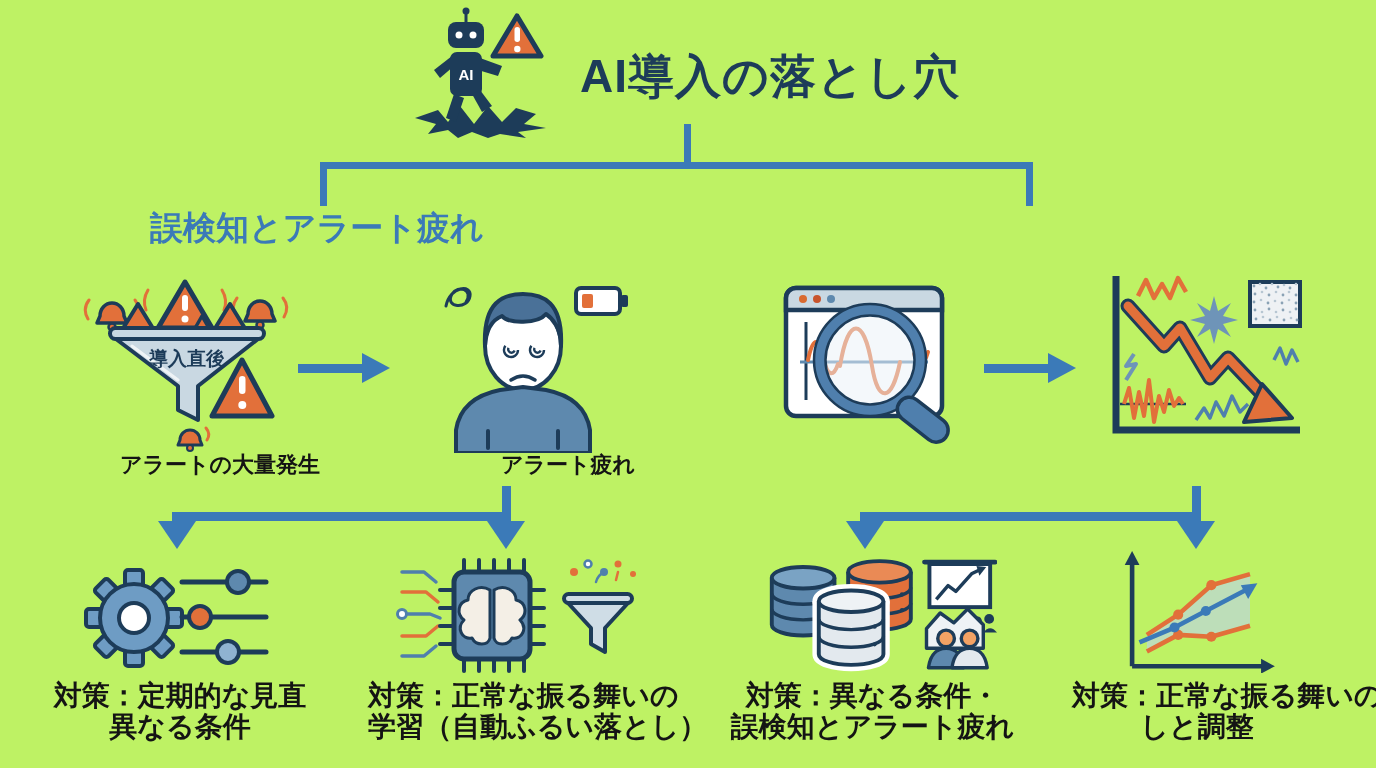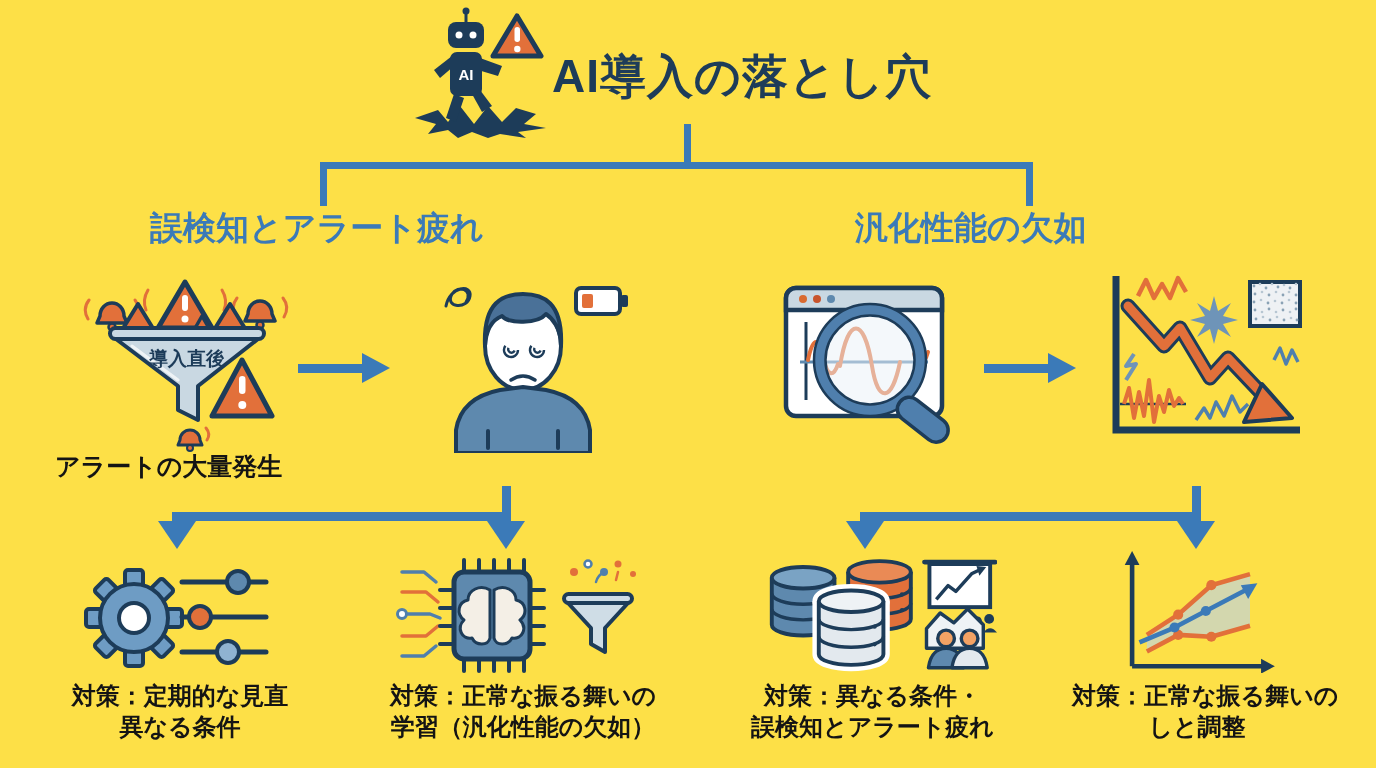--- a/index.html
+++ b/index.html
@@ -2,30 +2,30 @@
 <html><head>
 <meta charset="utf-8">
 <style>
   :root{
     --navy:#1d3c59; --blue:#3b7ab8; --orange:#e2703a;
     --steel:#5e89ae; --pale:#c9d8e2; --ink:#141414;
   }
   *{margin:0;padding:0;box-sizing:border-box}
   html,body{background:#ffffff}
   body{font-family:"Liberation Sans","DejaVu Sans",sans-serif;}
-  .canvas{position:relative;width:1376px;height:768px;background:#fde047;overflow:hidden}
+  .canvas{position:relative;width:1376px;height:768px;background:#bef264;overflow:hidden}
   .abs{position:absolute}
   .v{position:absolute;background:var(--blue)}
   .h{position:absolute;background:var(--blue)}
   .arrow-right{position:absolute;width:0;height:0;border-top:15px solid transparent;border-bottom:15px solid transparent;border-left:28px solid var(--blue)}
   .arrow-down{position:absolute;width:0;height:0;border-left:19px solid transparent;border-right:19px solid transparent;border-top:28px solid var(--blue)}
   .title{position:absolute;font-size:46px;font-weight:800;color:var(--navy);letter-spacing:1px;white-space:nowrap}
   .branch-header{position:absolute;font-size:33px;font-weight:800;color:var(--blue);white-space:nowrap}
-  .node-label{position:absolute;font-size:25px;font-weight:700;color:var(--ink);text-align:left;white-space:nowrap}
-  .cm-label{position:absolute;font-size:24px;font-weight:700;color:var(--ink);text-align:center;line-height:31px;white-space:nowrap}
+  .node-label{position:absolute;font-size:22px;font-weight:700;color:var(--ink);text-align:right;white-space:nowrap}
+  .cm-label{position:absolute;font-size:28px;font-weight:700;color:var(--ink);text-align:center;line-height:31px;white-space:nowrap}
   svg{display:block}
   svg text{font-family:inherit}
 </style>
 </head>
 <body>
 
 <div class="canvas">
 
   <svg class="abs" style="left:400px;top:6px" width="165" height="132" viewBox="0 0 165 132">
     <polygon points="15,112 38,104 48,116 60,100 74,118 88,100 102,116 116,102 136,108 124,118 146,122 118,126 126,132 100,128 88,132 72,126 58,132 48,124 28,128 36,118" fill="#1d3c59"></polygon>
@@ -37,29 +37,28 @@
     <path d="M80,52 L102,60 L98,70 L78,64 Z" fill="#1d3c59"></path>
     <path d="M52,50 L34,64 L40,72 L54,60 Z" fill="#1d3c59"></path>
     <rect x="50" y="46" width="32" height="44" rx="7" fill="#1d3c59"></rect>
     <path d="M54,88 L46,112 L56,116 L64,92 Z" fill="#1d3c59"></path>
     <path d="M72,88 L82,106 L92,100 L80,84 Z" fill="#1d3c59"></path>
     <text x="66" y="74" font-size="15" font-weight="bold" fill="#fff" text-anchor="middle">AI</text>
     <path d="M117,10 L141,50 L93,50 Z" fill="#e2703a" stroke="#1d3c59" stroke-width="5" stroke-linejoin="round"></path>
     <rect x="114.5" y="21" width="5.5" height="15" rx="2.7" fill="#fff"></rect>
     <circle cx="117.3" cy="43" r="3.2" fill="#fff"></circle>
   </svg>
-  <div class="title" style="left:552px;top:46px">AI導入の落とし穴</div>
+  <div class="title" style="left:580px;top:46px">AI導入の落とし穴</div>
 
   <div class="v" style="left:684px;top:124px;width:7px;height:40px"></div>
   <div class="h" style="left:320px;top:162px;width:713px;height:7px"></div>
   <div class="v" style="left:320px;top:162px;width:7px;height:44px"></div>
   <div class="v" style="left:1026px;top:162px;width:7px;height:44px"></div>
 
   <div class="branch-header" style="left:150px;top:206px;width:390px">誤検知とアラート疲れ</div>
-  <div class="branch-header" style="left:855px;top:206px;width:345px">汎化性能の欠如</div>
 
   <svg class="abs" style="left:82px;top:268px" width="210" height="185" viewBox="0 0 210 185">
 
     <g stroke="#1d3c59" stroke-width="3.5" stroke-linejoin="round">
       <path d="M18,48 a12,13 0 0 1 24,0 l3,7 h-30 z" fill="#e2703a"></path>
       <path d="M166,46 a12,13 0 0 1 24,0 l3,7 h-30 z" fill="#e2703a"></path>
     </g>
     <circle cx="30" cy="59" r="3.5" fill="#e2703a" stroke="#1d3c59" stroke-width="2.5"></circle>
     <circle cx="178" cy="57" r="3.5" fill="#e2703a" stroke="#1d3c59" stroke-width="2.5"></circle>
     <g stroke="#e2703a" stroke-width="3" fill="none" stroke-linecap="round">
@@ -116,20 +115,21 @@
           <path d="M7,0 A7,7 0 1 1 -5.6,-4.2 M3.6,0.5 A3.3,3.3 0 1 1 -2.4,-2.2"></path>
         </g>
     </g>
 
     <path d="M83,112 Q95,104 107,112" stroke="#1d3c59" stroke-width="3.5" fill="none" stroke-linecap="round"></path>
 
     <path d="M28,185 L28,162 C32,136 52,126 72,122 L95,119 L118,122 C138,126 158,136 162,162 L162,185 Z" fill="#5e89ae" stroke="#1d3c59" stroke-width="4" stroke-linejoin="round"></path>
     <line x1="60" y1="163" x2="60" y2="180" stroke="#1d3c59" stroke-width="4" stroke-linecap="round"></line>
     <line x1="130" y1="163" x2="130" y2="180" stroke="#1d3c59" stroke-width="4" stroke-linecap="round"></line>
   </svg>
+  <div class="node-label" style="left:425px;top:450px;width:210px">アラート疲れ</div>
 
   <svg class="abs" style="left:778px;top:270px" width="200" height="185" viewBox="0 0 200 185">
     <rect x="8" y="18" width="156" height="128" rx="10" fill="#ffffff" stroke="#1d3c59" stroke-width="4.5"></rect>
     <path d="M8,40 V28 A10,10 0 0 1 18,18 H154 A10,10 0 0 1 164,28 V40 Z" fill="#c9d8e2" stroke="#1d3c59" stroke-width="4.5"></path>
     <circle cx="25" cy="29" r="4" fill="#d96a30"></circle>
     <circle cx="39" cy="29" r="4" fill="#c8542c"></circle>
     <circle cx="53" cy="29" r="4" fill="#5e89ae"></circle>
     <line x1="28" y1="52" x2="28" y2="130" stroke="#1d3c59" stroke-width="3"></line>
     <line x1="22" y1="92" x2="150" y2="92" stroke="#5e89ae" stroke-width="3"></line>
     <g stroke="#e2703a" stroke-width="4" fill="none" stroke-linecap="round">
@@ -287,21 +287,21 @@
       <circle cx="226" cy="6" r="3.5" fill="#e2703a"></circle>
       <circle cx="241" cy="16" r="3" fill="#e2703a"></circle>
       <path d="M204,24 q2,-7 7,-9" stroke="#4f7fad" stroke-width="2.5" fill="none" stroke-linecap="round"></path>
       <path d="M224,22 l2,-8" stroke="#e2703a" stroke-width="2.5" fill="none" stroke-linecap="round"></path>
     </g>
     <rect x="172" y="36" width="68" height="9" rx="4.5" fill="#cfdde6" stroke="#1d3c59" stroke-width="4"></rect>
     <polygon points="176,45 236,45 213,70 213,94 199,86 199,70" fill="#cfdde6" stroke="#1d3c59" stroke-width="4" stroke-linejoin="round"></polygon>
   </svg>
   <div class="cm-label" style="left:368px;top:680px;width:310px">
     <div>対策：正常な振る舞いの</div>
-    <div>学習（汎化性能の欠如）</div>
+    <div>学習（自動ふるい落とし）</div>
 
   </div>
 
   <svg class="abs" style="left:762px;top:554px" width="235" height="118" viewBox="0 0 240 120">
 
     <g transform="translate(10,14)">
       <path d="M0,10 V58 A32,11 0 0 0 64,58 V10" fill="#5e89ae" stroke="#1d3c59" stroke-width="4"></path>
       <ellipse cx="32" cy="10" rx="32" ry="11" fill="#7aa3c4" stroke="#1d3c59" stroke-width="4"></ellipse>
       <path d="M0,26 a32,11 0 0 0 64,0" fill="none" stroke="#1d3c59" stroke-width="3.5"></path>
       <path d="M0,42 a32,11 0 0 0 64,0" fill="none" stroke="#1d3c59" stroke-width="3.5"></path>

